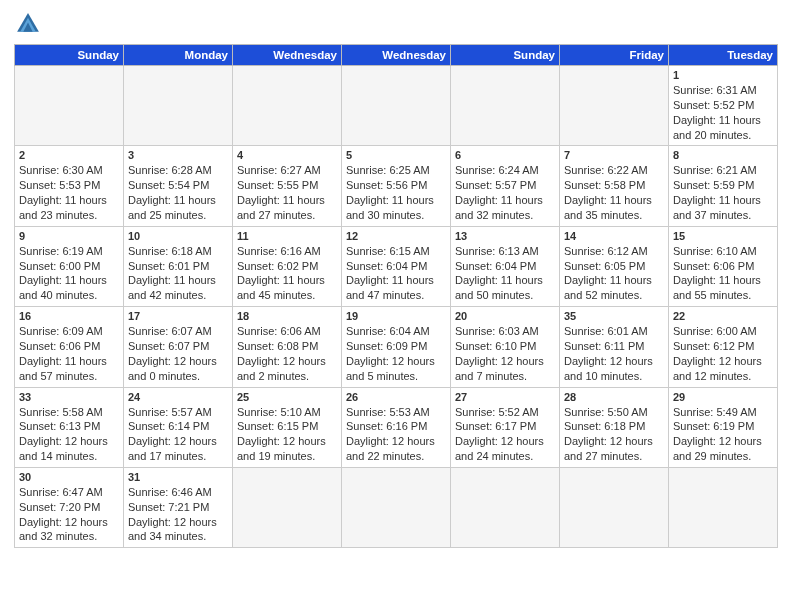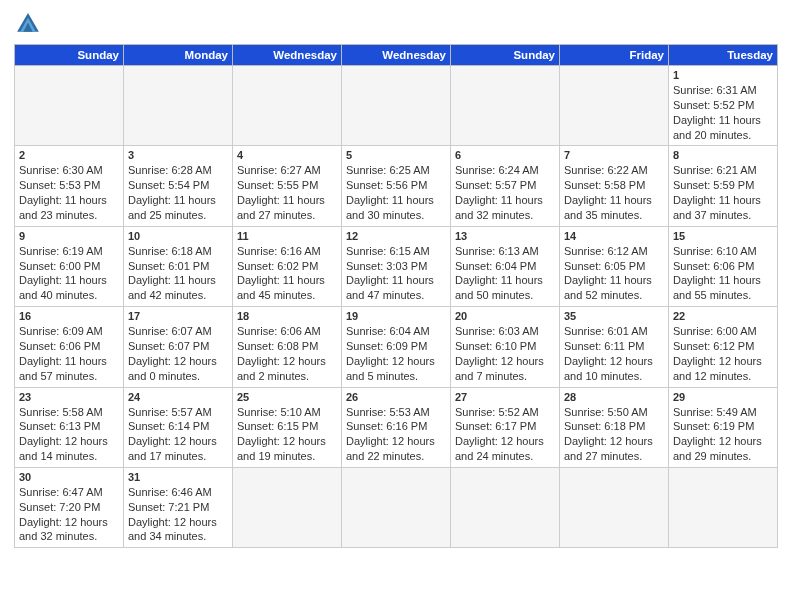--- a/index.html
+++ b/index.html
@@ -212,21 +212,21 @@
           <td>
             <div class="day-num">11</div>
             <div class="day-info">Sunrise: 6:16 AM
 Sunset: 6:02 PM
 Daylight: 11 hours
 and 45 minutes.</div>
           </td>
           <td>
             <div class="day-num">12</div>
             <div class="day-info">Sunrise: 6:15 AM
-Sunset: 3:03 PM
+Sunset: 6:04 PM
 Daylight: 11 hours
 and 47 minutes.</div>
           </td>
           <td>
             <div class="day-num">13</div>
             <div class="day-info">Sunrise: 6:13 AM
 Sunset: 6:04 PM
 Daylight: 11 hours
 and 50 minutes.</div>
           </td>
@@ -291,21 +291,21 @@
           <td>
             <div class="day-num">22</div>
             <div class="day-info">Sunrise: 6:00 AM
 Sunset: 6:12 PM
 Daylight: 12 hours
 and 12 minutes.</div>
           </td>
         </tr>
         <tr>
           <td>
-            <div class="day-num">23</div>
+            <div class="day-num">33</div>
             <div class="day-info">Sunrise: 5:58 AM
 Sunset: 6:13 PM
 Daylight: 12 hours
 and 14 minutes.</div>
           </td>
           <td>
             <div class="day-num">24</div>
             <div class="day-info">Sunrise: 5:57 AM
 Sunset: 6:14 PM
 Daylight: 12 hours

